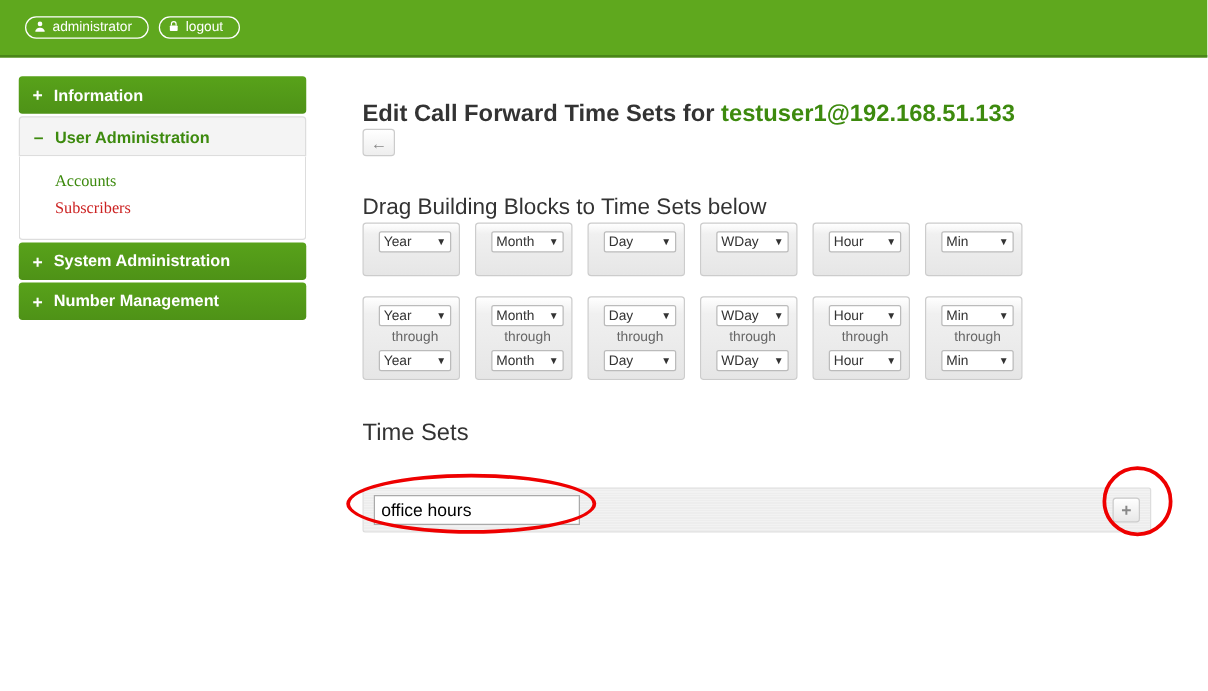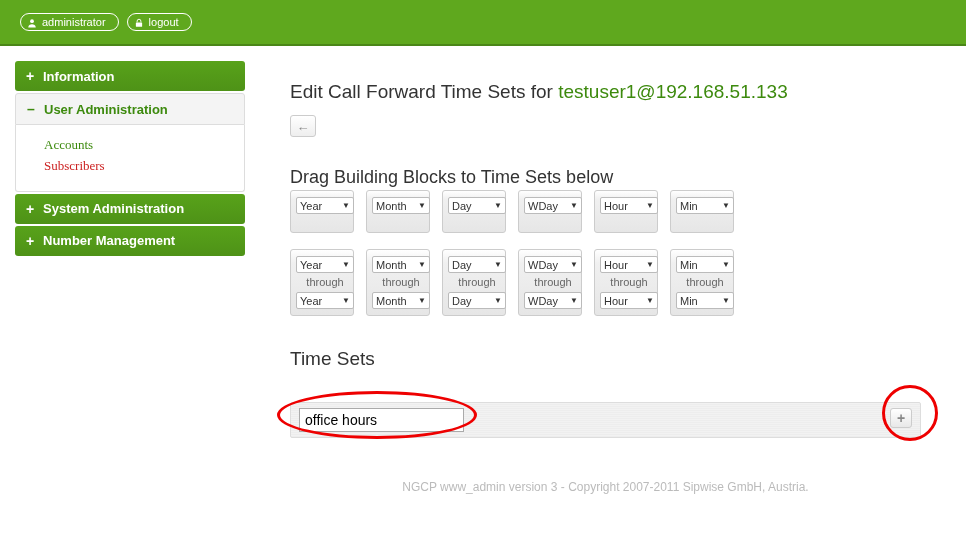--- a/index.html
+++ b/index.html
@@ -1,42 +1,42 @@
 <!DOCTYPE html>
 <html><head>
 <meta charset="utf-8">
 <style>
   * { box-sizing: border-box; margin: 0; padding: 0; }
   body { font-family: Arial, Helvetica, sans-serif; font-size: 13px; color: #333; background: #fff; }
   .topbar { background: #5fa81e; height: 46px; display: flex; align-items: center; padding: 0 20px; justify-content: space-between; border-bottom: 2px solid #4a8618; }
   .topbar h1 { color: #fff; font-size: 20px; font-weight: bold; }
   .topbar-right { display: flex; gap: 8px; }
-  .pill { border: 1px solid #fff; color: #fff; border-radius: 10px; padding: 2px 12px 2px 6px; font-size: 11px; display: flex; align-items: flex-end; gap: 5px; cursor: pointer; background: transparent; }
+  .pill { border: 1px solid #fff; color: #fff; border-radius: 10px; padding: 2px 12px 2px 6px; font-size: 11px; display: flex; align-items: flex-start; gap: 5px; cursor: pointer; background: transparent; }
   .pill svg { width: 10px; height: 10px; }
   .layout { display: flex; padding: 15px; gap: 45px; align-items: flex-start; }
   .sidebar { width: 230px; }
   .nav-item { background: linear-gradient(#58a21a, #4e9217); color: #fff; padding: 7px 10px; border-radius: 3px; margin-bottom: 2px; font-weight: bold; font-size: 13px; cursor: pointer; display: flex; align-items: center; gap: 8px; }
   .nav-item.expanded { background: #f4f4f4; color: #3d8a0e; border: 1px solid #ddd; border-radius: 3px 3px 0 0; margin-bottom: 0; }
   .nav-sub { background: #fff; border: 1px solid #ddd; border-top: none; border-radius: 0 0 3px 3px; padding: 10px 8px 14px 28px; margin-bottom: 2px; font-family: Liberation Serif, serif; }
   .nav-sub a { display: block; text-decoration: none; font-size: 13px; line-height: 1.6; cursor: pointer; }
   .nav-sub a.green { color: #3d8a0e; }
   .nav-sub a.red { color: #c22; }
   .nav-toggle { font-weight: bold; font-size: 14px; width: 10px; text-align: center; }
   .main { flex: 1; padding-top: 20px; padding-right: 30px; }
-  .main h2 { font-size: 19px; font-weight: normal; margin-bottom: 12px; }
+  .main h2 { font-size: 19px; font-weight: bold; margin-bottom: 0; }
   .main h2 .link { color: #3d8a0e; }
   .back-btn { width: 26px; height: 22px; border: 1px solid #ccc; border-radius: 3px; background: linear-gradient(#fff,#eee); display: flex; align-items: center; justify-content: center; cursor: pointer; color: #888; font-size: 13px; margin-bottom: 30px; }
   .section-title { font-size: 18px; font-weight: normal; margin-bottom: 2px; }
   .block-row { display: flex; gap: 12px; margin-bottom: 16px; }
-  .block { border: 1px solid #ccc; border-radius: 3px; background: linear-gradient(#fff,#f0f0f0 20%, #e6e6e6); width: 64px; padding: 6px 6px 18px 12px; display: flex; flex-direction: column; align-items: center; gap: 4px; cursor: move; }
+  .block { border: 1px solid #ccc; border-radius: 3px; background: linear-gradient(#fff,#f0f0f0 20%, #e6e6e6); width: 78px; padding: 6px 6px 18px 12px; display: flex; flex-direction: column; align-items: center; gap: 4px; cursor: move; }
   .faux-select { border: 1px solid #bbb; border-radius: 2px; background: #fff; font-size: 11px; padding: 1px 3px; display: flex; align-items: center; justify-content: space-between; width: 58px; height: 17px; white-space: nowrap; }
   .faux-select .caret { font-size: 8px; }
   .through { font-size: 11px; color: #666; line-height: 1; }
   .timesets-title { font-size: 19px; font-weight: normal; margin-top: 32px; margin-bottom: 12px; }
-  .timeset-row { background: repeating-linear-gradient(#f2f2f2,#f2f2f2 1px,#ededed 1px,#ededed 2px); border: 1px solid #ddd; border-radius: 2px; display: flex; padding: 5px 8px; position: relative; margin-top: 32px; }
+  .timeset-row { background: repeating-linear-gradient(#f2f2f2,#f2f2f2 1px,#ededed 1px,#ededed 2px); border: 1px solid #ddd; border-radius: 2px; display: flex; align-items: center; padding: 5px 8px; position: relative; margin-top: 32px; }
   .timeset-input { border: 1px solid #aaa; padding: 3px 5px; font-size: 14px; width: 165px; background: #fff; }
   .add-btn { width: 22px; height: 20px; border: 1px solid #ccc; border-radius: 3px; background: linear-gradient(#fff,#e8e8e8); display: flex; align-items: center; justify-content: center; cursor: pointer; color: #888; font-size: 14px; font-weight: bold; margin-left: auto; }
   .circle-left { position: absolute; left: -14px; top: -12px; width: 200px; height: 48px; border: 3px solid #e00; border-radius: 50%; pointer-events: none; }
   .circle-right { position: absolute; right: -18px; top: -18px; width: 56px; height: 56px; border: 3px solid #e00; border-radius: 50%; pointer-events: none; }
   .footer { text-align: center; color: #bbb; font-size: 12px; margin-top: 40px; line-height: 1.5; }
 </style>
 </head>
 <body>
 
 <div class="topbar">
@@ -205,16 +205,15 @@
     <div class="timeset-row">
       <input class="timeset-input" type="text" value="office hours" style="">
       <div class="add-btn">
         <span>+</span>
       </div>
       <div class="circle-left"></div>
       <div class="circle-right"></div>
     </div>
 
     <div class="footer">
-      <div>NGCP www_admin version 3 - Copyright 2007-2011 Sipwise GmbH, Austria.</div>
     </div>
   </div>
 </div>
 
 </body></html>

